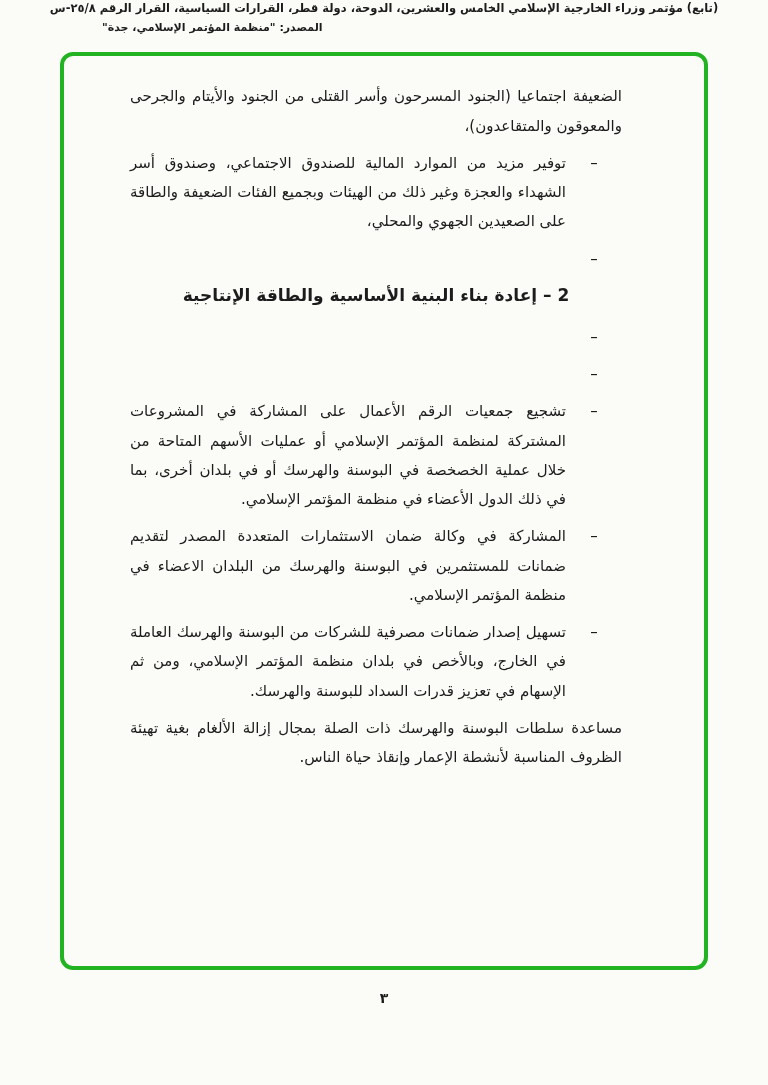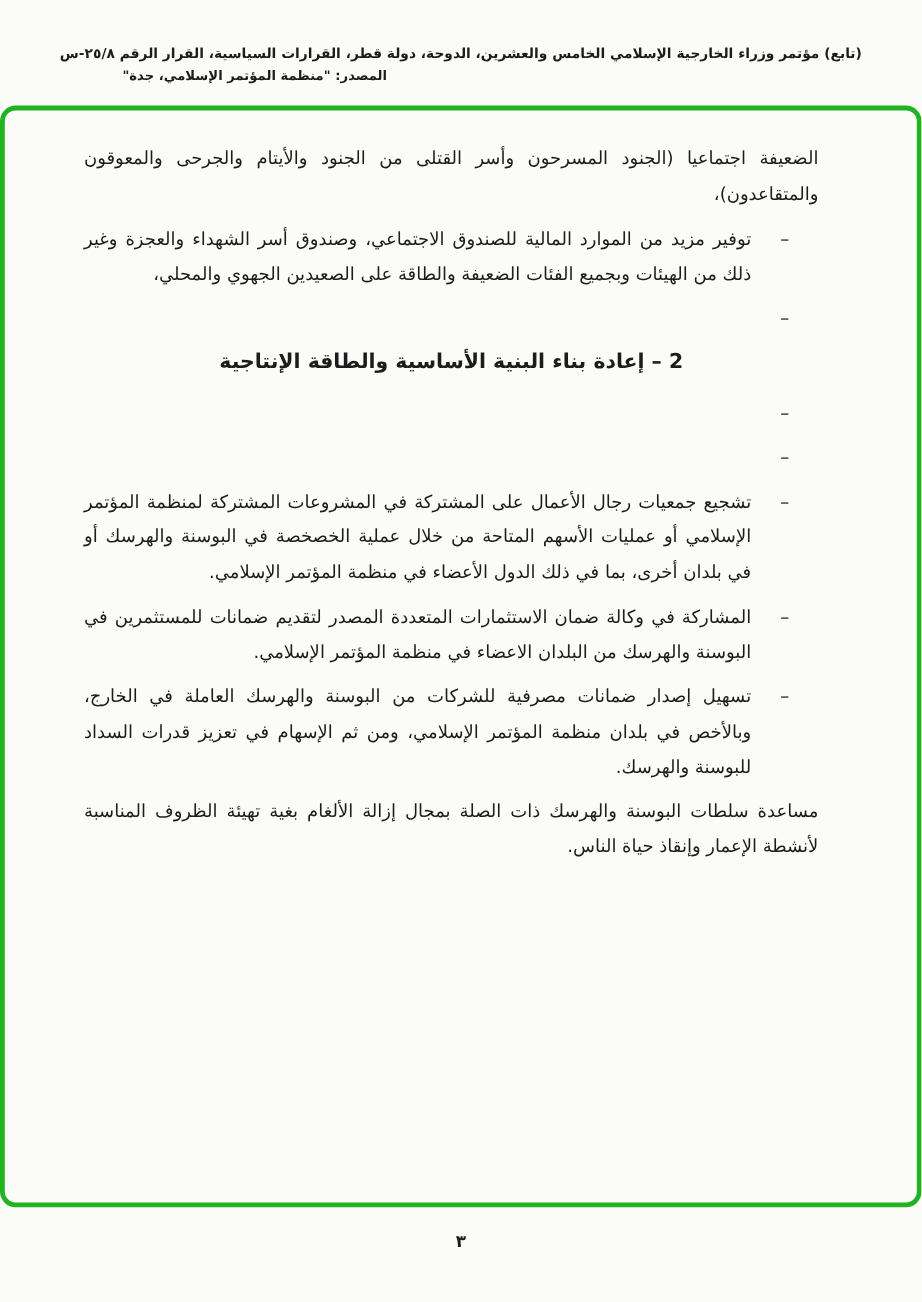--- a/index.html
+++ b/index.html
@@ -6,40 +6,40 @@
   html, body { width: 768px; height: 1085px; }
   body {
     background: #fbfbf8;
     font-family: "DejaVu Sans", sans-serif;
     color: #1c1c1c;
     overflow: hidden;
   }
   .page { width: 768px; height: 1085px; position: relative; }
 
   
-  .page-header { padding-top: 36px; direction: rtl; }
+  .page-header { direction: rtl; }
   .header-citation {
     font-size: 11.5px;
     font-weight: bold;
     text-align: center;
     padding: 0 46px;
     line-height: 1.5;
   }
   .header-source {
     font-size: 11px;
     font-weight: bold;
     direction: rtl;
     text-align: left;
     padding-left: 102px;
     margin-top: 4px;
   }
 
   
   .content-frame {
-    width: 768px;
+    width: 648px;
     height: 918px;
     margin: 18px auto 0 auto;
     border: 4px solid #22b322;
     border-radius: 13px;
     padding: 26px 82px 14px 66px;
     direction: rtl;
     overflow: hidden;
   }
   .para {
     font-size: 15px;
@@ -103,21 +103,21 @@
     <div class="list-item">
       <span class="dash-marker">–</span>
     </div>
 
     <div class="list-item">
       <span class="dash-marker">–</span>
     </div>
 
     <div class="list-item">
       <span class="dash-marker">–</span>
-      <p class="item-text">تشجيع جمعيات رجال الأعمال على المشتركة في المشروعات المشتركة لمنظمة المؤتمر الإسلامي أو عمليات الأسهم المتاحة من خلال عملية الخصخصة في البوسنة والهرسك أو في بلدان أخرى، بما في ذلك الدول الأعضاء في منظمة المؤتمر الإسلامي.</p>
+      <p class="item-text">تشجيع جمعيات الرقم الأعمال على المشاركة في المشروعات المشتركة لمنظمة المؤتمر الإسلامي أو عمليات الأسهم المتاحة من خلال عملية الخصخصة في البوسنة والهرسك أو في بلدان أخرى، بما في ذلك الدول الأعضاء في منظمة المؤتمر الإسلامي.</p>
     </div>
 
     <div class="list-item">
       <span class="dash-marker">–</span>
       <p class="item-text">المشاركة في وكالة ضمان الاستثمارات المتعددة المصدر لتقديم ضمانات للمستثمرين في البوسنة والهرسك من البلدان الاعضاء في منظمة المؤتمر الإسلامي.</p>
     </div>
 
     <div class="list-item">
       <span class="dash-marker">–</span>
       <p class="item-text">تسهيل إصدار ضمانات مصرفية للشركات من البوسنة والهرسك العاملة في الخارج، وبالأخص في بلدان منظمة المؤتمر الإسلامي، ومن ثم الإسهام في تعزيز قدرات السداد للبوسنة والهرسك.</p>

